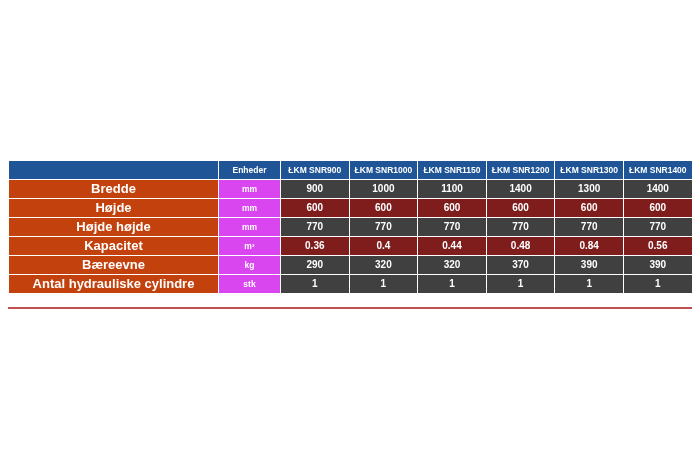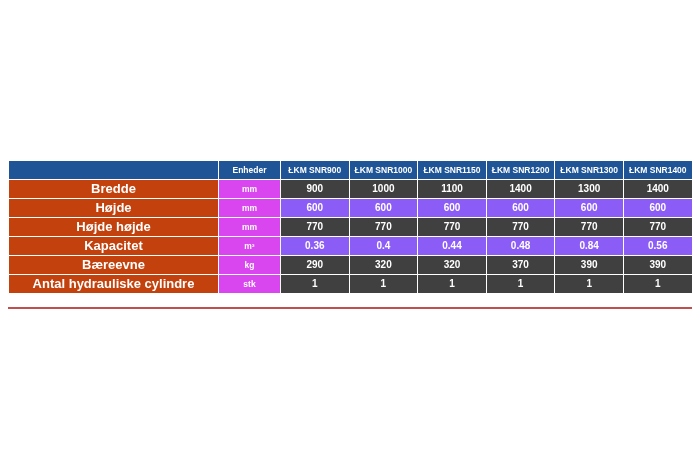--- a/index.html
+++ b/index.html
@@ -62,21 +62,21 @@
     background: #d946ef;
     color: #ffffff;
     font-size: 8.5px;
   }
   td.val {
     background: #404040;
     color: #ffffff;
     font-size: 10px;
   }
   
-  tr.alt td.val { background: #8b5cf6; }
+  tr.alt td.val { background: #7f1d1d; }
 
   
   #accent {
     position: absolute;
     left: 8px;
     top: 307px;
     width: 684px;
     height: 2px;
     background: #c0504d;
   }

